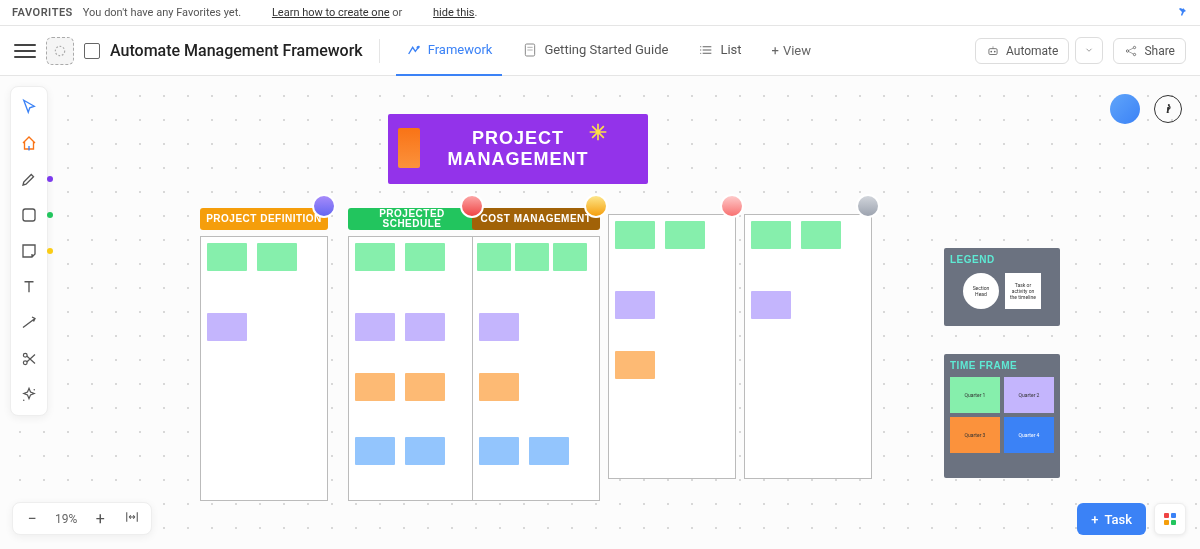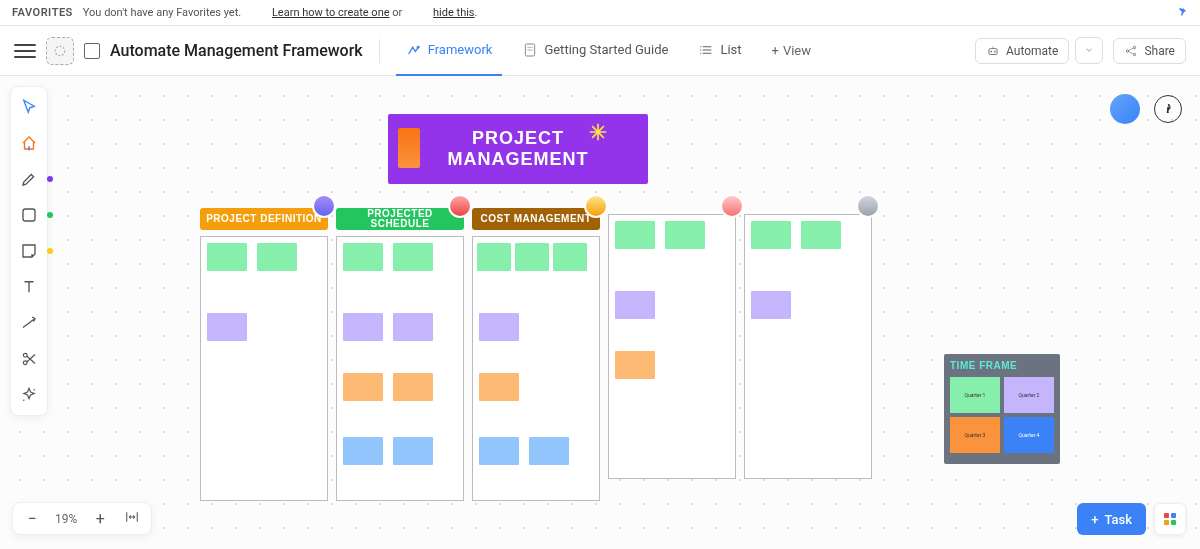--- a/index.html
+++ b/index.html
@@ -54,21 +54,21 @@
   .purple { background: #c4b5fd; }
   .orange { background: #fdba74; }
   .blue { background: #93c5fd; }
 
   .legend-box { position: absolute; top: 172px; right: 140px; width: 116px; height: 78px; background: #6b7280; border-radius: 2px; padding: 6px; }
   .legend-title { color: #5eead4; font-size: 10px; font-weight: 800; font-family: Impact, sans-serif; letter-spacing: 0.5px; }
   .legend-items { display: flex; gap: 6px; margin-top: 8px; align-items: center; justify-content: center; }
   .legend-circle { width: 36px; height: 36px; border-radius: 50%; background: #fff; font-size: 5px; display: flex; align-items: center; justify-content: center; text-align: center; padding: 4px; }
   .legend-square { width: 36px; height: 36px; background: #fff; font-size: 5px; display: flex; align-items: center; justify-content: center; text-align: center; padding: 4px; }
 
-  .timeframe-box { position: absolute; top: 278px; right: 140px; width: 116px; height: 110px; background: #6b7280; border-radius: 2px; padding: 6px; }
+  .timeframe-box { position: absolute; top: 278px; right: 140px; width: 116px; height: 124px; background: #6b7280; border-radius: 2px; padding: 6px; }
   .tf-title { color: #5eead4; font-size: 10px; font-weight: 800; font-family: Impact, sans-serif; letter-spacing: 0.5px; }
   .tf-grid { display: grid; grid-template-columns: 1fr 1fr; gap: 4px; margin-top: 6px; }
   .tf-cell { height: 36px; font-size: 5px; display: flex; align-items: center; justify-content: center; color: #333; }
 
   .top-right { position: absolute; top: 18px; right: 18px; display: flex; align-items: center; gap: 14px; z-index: 10; }
   .user-avatar { width: 30px; height: 30px; border-radius: 50%; background: linear-gradient(135deg, #60a5fa, #3b82f6); }
   .help-icon { width: 28px; height: 28px; border: 1.5px solid #333; border-radius: 50%; display: flex; align-items: center; justify-content: center; font-weight: 700; cursor: pointer; }
 
   .bottom-right { position: absolute; bottom: 14px; right: 14px; display: flex; gap: 8px; z-index: 10; }
   .task-btn { background: #3b82f6; color: #fff; padding: 7px 14px; border-radius: 6px; display: flex; align-items: center; gap: 6px; cursor: pointer; font-size: 13px; font-weight: 500; }
@@ -260,21 +260,21 @@
     <div class="column" style="left:140px">
       <div class="col-header" style="background:#f59e0b">PROJECT DEFINITION</div>
       <div class="avatar" style="background:linear-gradient(#a78bfa,#6366f1)"></div>
       <div class="col-body">
         <div class="note green" style="top:6px;left:6px"></div>
         <div class="note green" style="top:6px;left:56px"></div>
         <div class="note purple" style="top:76px;left:6px"></div>
       </div>
     </div>
 
-    <div class="column" style="left:276px">
+    <div class="column" style="left:288px">
       <div class="col-header" style="background:#22c55e">PROJECTED SCHEDULE</div>
       <div class="avatar" style="background:linear-gradient(#fca5a5,#ef4444)"></div>
       <div class="col-body">
         <div class="note green" style="top:6px;left:6px"></div>
         <div class="note green" style="top:6px;left:56px"></div>
         <div class="note purple" style="top:76px;left:6px"></div>
         <div class="note purple" style="top:76px;left:56px"></div>
         <div class="note orange" style="top:136px;left:6px"></div>
         <div class="note orange" style="top:136px;left:56px"></div>
         <div class="note blue" style="top:200px;left:6px"></div>
@@ -308,20 +308,27 @@
 
     <div class="column" style="left:684px">
       <div class="avatar" style="background:linear-gradient(#d1d5db,#9ca3af)"></div>
       <div class="col-body">
         <div class="note green" style="top:6px;left:6px"></div>
         <div class="note green" style="top:6px;left:56px"></div>
         <div class="note purple" style="top:76px;left:6px"></div>
       </div>
     </div>
 
+    <div class="legend-box">
+      <div class="legend-title">LEGEND</div>
+      <div class="legend-items">
+        <div class="legend-circle">Section Head</div>
+        <div class="legend-square">Task or activity on the timeline</div>
+      </div>
+    </div>
 
     <div class="timeframe-box">
       <div class="tf-title">TIME FRAME</div>
       <div class="tf-grid">
         <div class="tf-cell" style="background:#86efac">Quarter 1</div>
         <div class="tf-cell" style="background:#c4b5fd">Quarter 2</div>
         <div class="tf-cell" style="background:#fb923c">Quarter 3</div>
         <div class="tf-cell" style="background:#3b82f6;color:#fff">Quarter 4</div>
       </div>
     </div>

